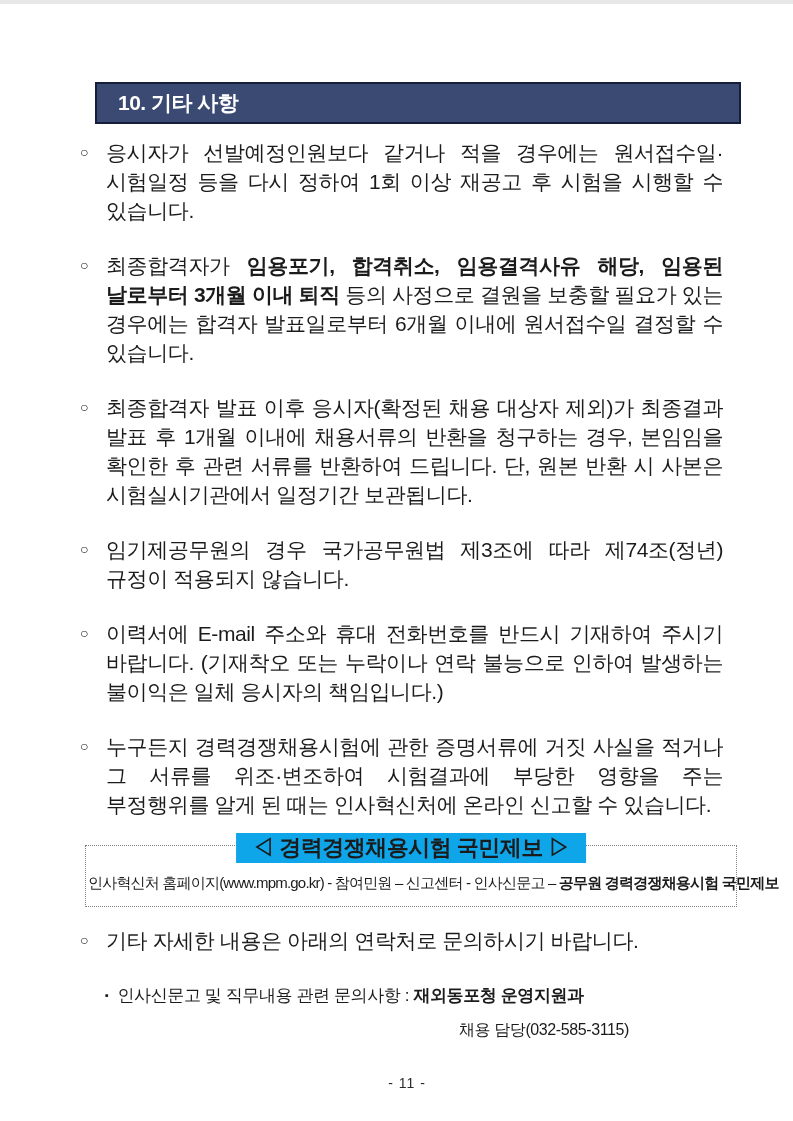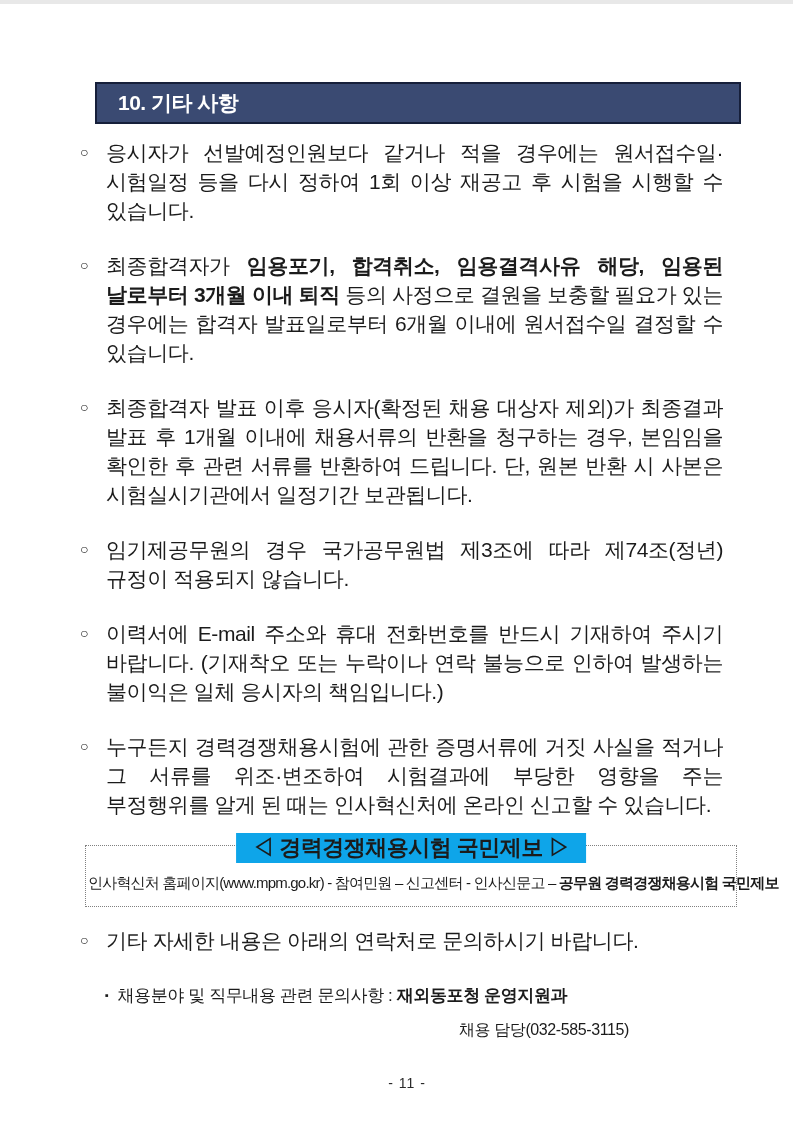--- a/index.html
+++ b/index.html
@@ -122,20 +122,20 @@
   </div>
 
   <div class="bullet-list contact-intro">
     <div class="bullet">
       <span class="marker">○</span>
       <div class="btext">기타 자세한 내용은 아래의 연락처로 문의하시기 바랍니다.</div>
     </div>
   </div>
 
   <div class="sub-item">
-    <span class="sq">▪</span><span>채용분야 및 직무내용 관련 문의사항 : </span><span class="bold">재외동포청 운영지원과</span>
+    <span class="sq">▪</span><span>인사신문고 및 직무내용 관련 문의사항 : </span><span class="bold">재외동포청 운영지원과</span>
   </div>
 
   <div class="phone-line">채용 담당(032-585-3115)</div>
 
   <div class="footer">- 11 -</div>
 
 </div>
 
 </body></html>

